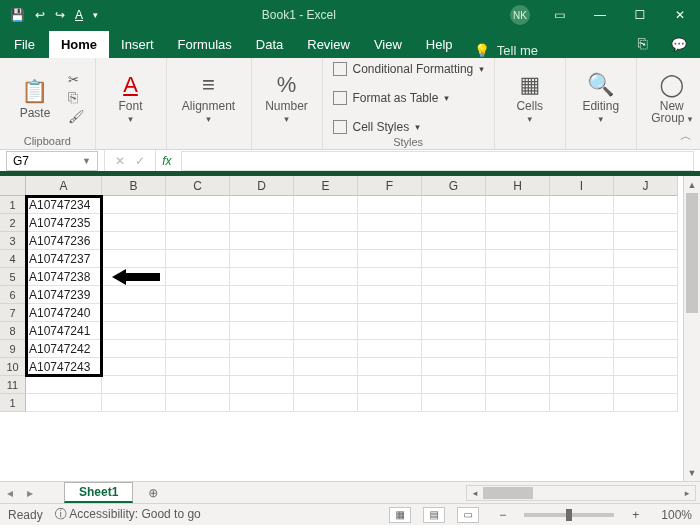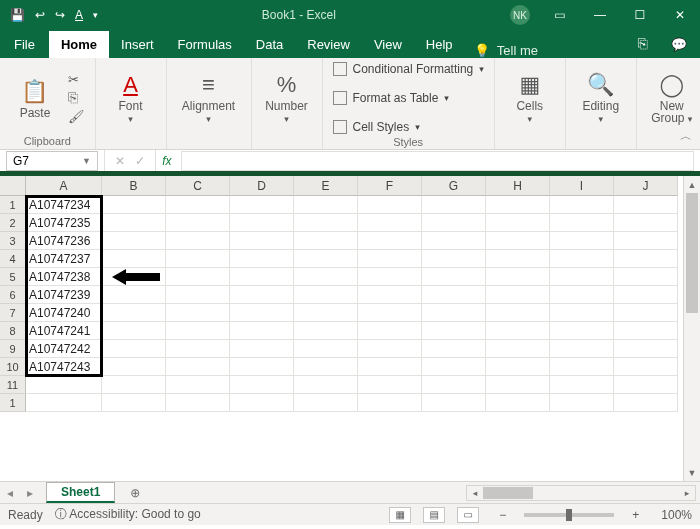--- a/index.html
+++ b/index.html
@@ -63,21 +63,21 @@
 
   
   .vscroll { position:absolute; right:0; top:0; bottom:0; width:17px; background:#f3f2f1; border-left:1px solid #d7d5d2; }
   .vscroll .btn { height:17px; display:flex; align-items:center; justify-content:center; color:#6d6c6b; font-size:9px;}
   .vscroll .thumb { position:absolute; top:17px; left:2px; right:2px; height:120px; background:#c8c6c4; }
   .vscroll .btn.bot{position:absolute;bottom:0;left:0;right:0;}
 
   
   .sheetrow { height:22px; background:#f3f2f1; border-top:1px solid #d7d5d2; display:flex; align-items:center; font-size:12px;}
   .sheetrow .navbtn { width:20px; text-align:center; color:#888; }
-  .sheet { background:#fff; border:1px solid #b6b4b1; border-bottom:2px solid #0b6a3f; padding:2px 14px; margin-left:6px; color:#0b6a3f; font-weight:600;}
+  .sheet { background:#fff; border:1px solid #b6b4b1; border-bottom:2px solid #0b6a3f; padding:2px 14px; margin-left:24px; color:#0b6a3f; font-weight:600;}
   .addsheet { width:20px; text-align:center; color:#6d6c6b; margin-left:10px;}
   .sheetrow .hscroll { flex:0 0 230px; height:16px; margin-left:auto; margin-right:4px; background:#f3f2f1; border:1px solid #d7d5d2; position:relative; display:flex; align-items:center;}
   .sheetrow .hscroll .hb { width:16px; text-align:center; color:#6d6c6b; font-size:9px;}
   .sheetrow .hscroll .track { flex:1; position:relative; height:100%;}
   .sheetrow .hscroll .thumb { position:absolute; left:0; top:1px; bottom:1px; width:50px; background:#c8c6c4;}
 
   
   .status { height:22px; background:#f3f2f1; border-top:1px solid #d7d5d2; display:flex; align-items:center; font-size:12px; color:#595959; padding:0 8px; gap:12px;}
   .status .spacer { flex:1; }
   .viewbtn { width:22px; height:16px; border:1px solid #c8c6c4; display:inline-flex; align-items:center; justify-content:center; font-size:10px; background:#fff;}

